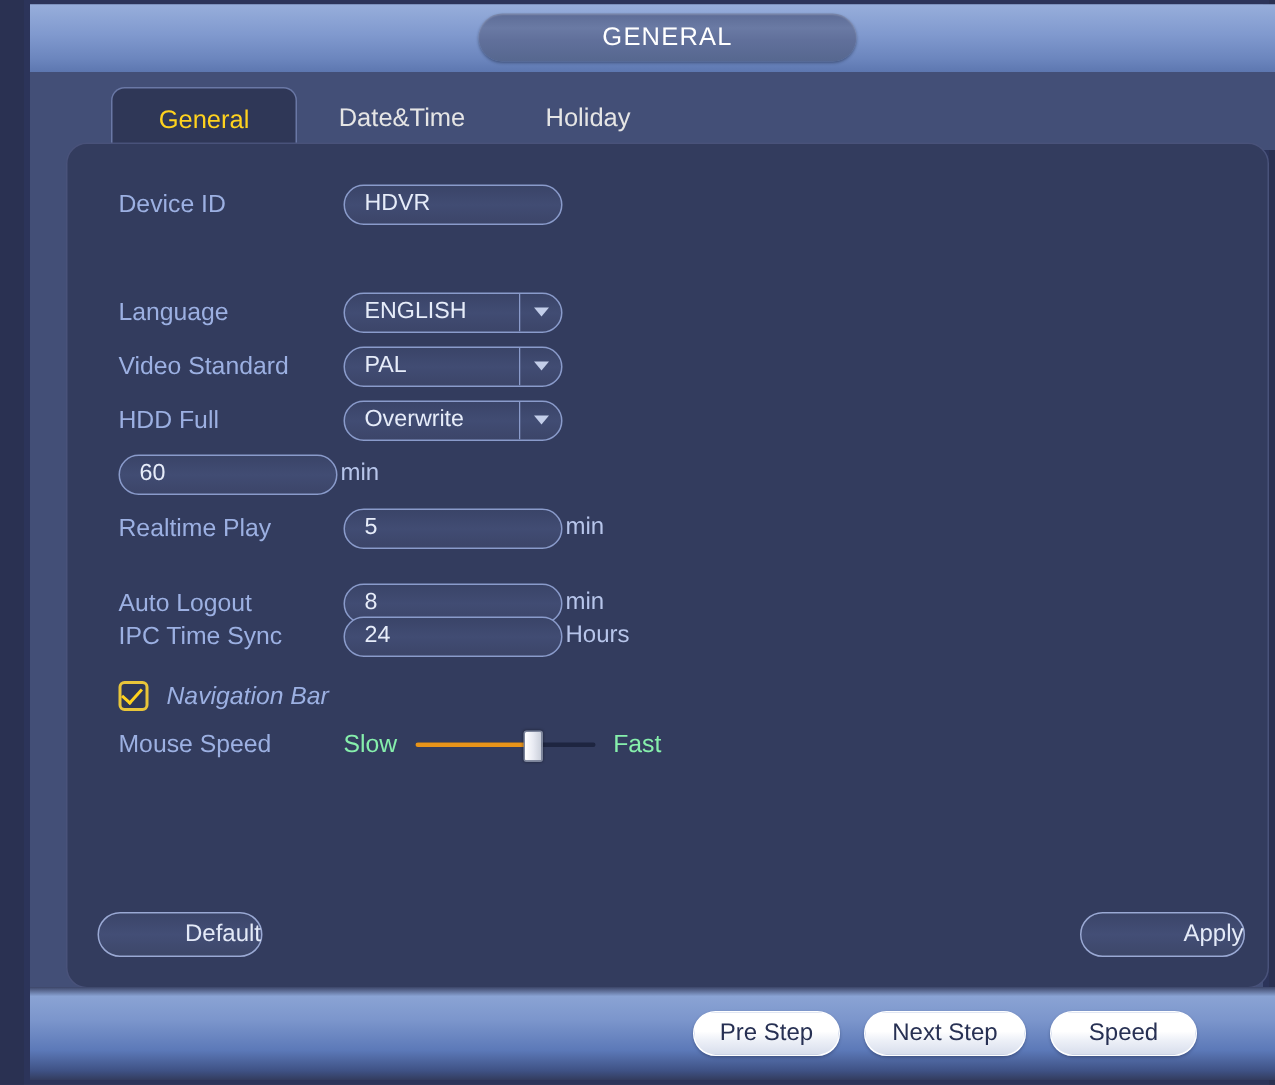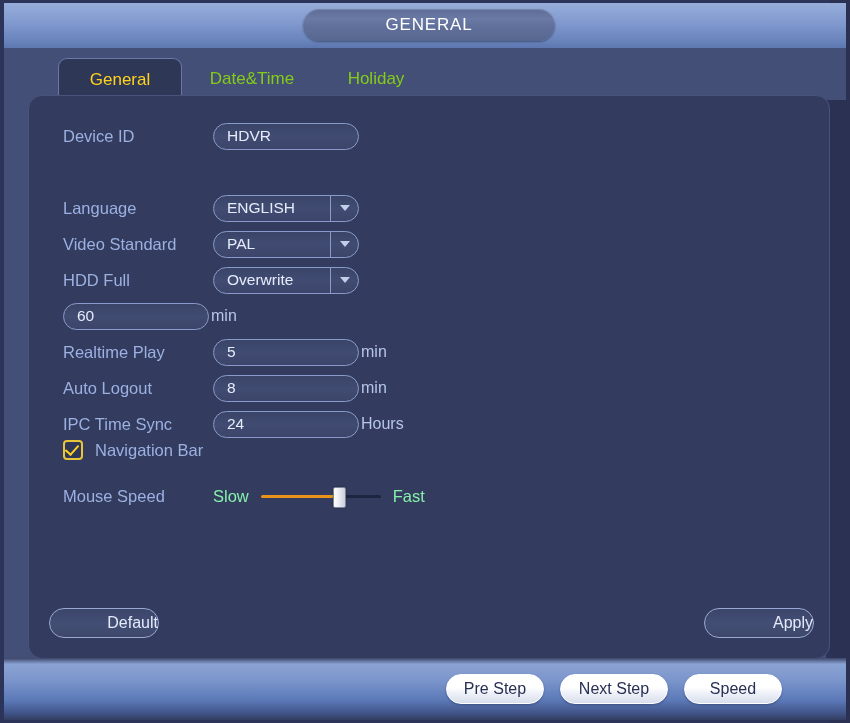--- a/index.html
+++ b/index.html
@@ -17,20 +17,21 @@
   .screen {
     position: relative;
     width: 830px;
     height: 723px;
     box-sizing: border-box;
     background: #434f77;
     border-left: 4px solid #2c345a;
     border-right: 4px solid #2c345a;
     border-top: 3px solid #2c345a;
     border-bottom: 3px solid #2c345a;
+    margin-left: 16px;
   }
 
   
   .titlebar {
     position: absolute;
     left: 0; top: 0;
     width: 842px;
     height: 45px;
     background: linear-gradient(to bottom, #8ba4d4 0%, #7e99cf 40%, #6b87c2 70%, #5b77b4 100%);
     border-bottom: 1px solid #3b4straight;
@@ -70,21 +71,21 @@
     background: #434f77;
   }
   .tab {
     position: absolute;
     top: 10px;
     height: 42px;
     display: flex;
     align-items: center;
     justify-content: center;
     font-size: 17px;
-    color: #84cc16;
+    color: #e5e5e5;
     box-sizing: border-box;
     cursor: default;
   }
   .tab.active {
     background: #2f3757;
     border-top-left-radius: 9px;
     border-top-right-radius: 9px;
     border-top: 1px solid #6a78a6;
     border-left: 1px solid #6a78a6;
     border-right: 1px solid #6a78a6;
@@ -361,37 +362,37 @@
       </div>
 
       <div class="row" style="top:238px;">
         <span class="lbl">Realtime Play</span>
         <div class="pill w-text">
           <span>5</span>
         </div>
         <span class="suffix">min</span>
       </div>
 
-      <div class="row" style="top:274px;justify-content:center;">
+      <div class="row" style="top:288px;justify-content:center;">
         <span class="lbl">Auto Logout</span>
         <div class="pill w-text">
           <span>8</span>
         </div>
         <span class="suffix">min</span>
       </div>
 
       <div class="row" style="top:310px;">
         <span class="lbl">IPC Time Sync</span>
         <div class="pill w-text">
           <span>24</span>
         </div>
         <span class="suffix">Hours</span>
       </div>
 
-      <div class="row chk-row" style="top:336px;">
+      <div class="row chk-row" style="top:350px;font-style:italic;">
         <span class="checkbox">
           <i class="tick"></i>
         </span>
         <span class="chk-label">Navigation Bar</span>
       </div>
 
       <div class="row" style="top:382px;">
         <span class="lbl">Mouse Speed</span>
         <div class="slider-wrap">
           <span class="slow">Slow</span>

